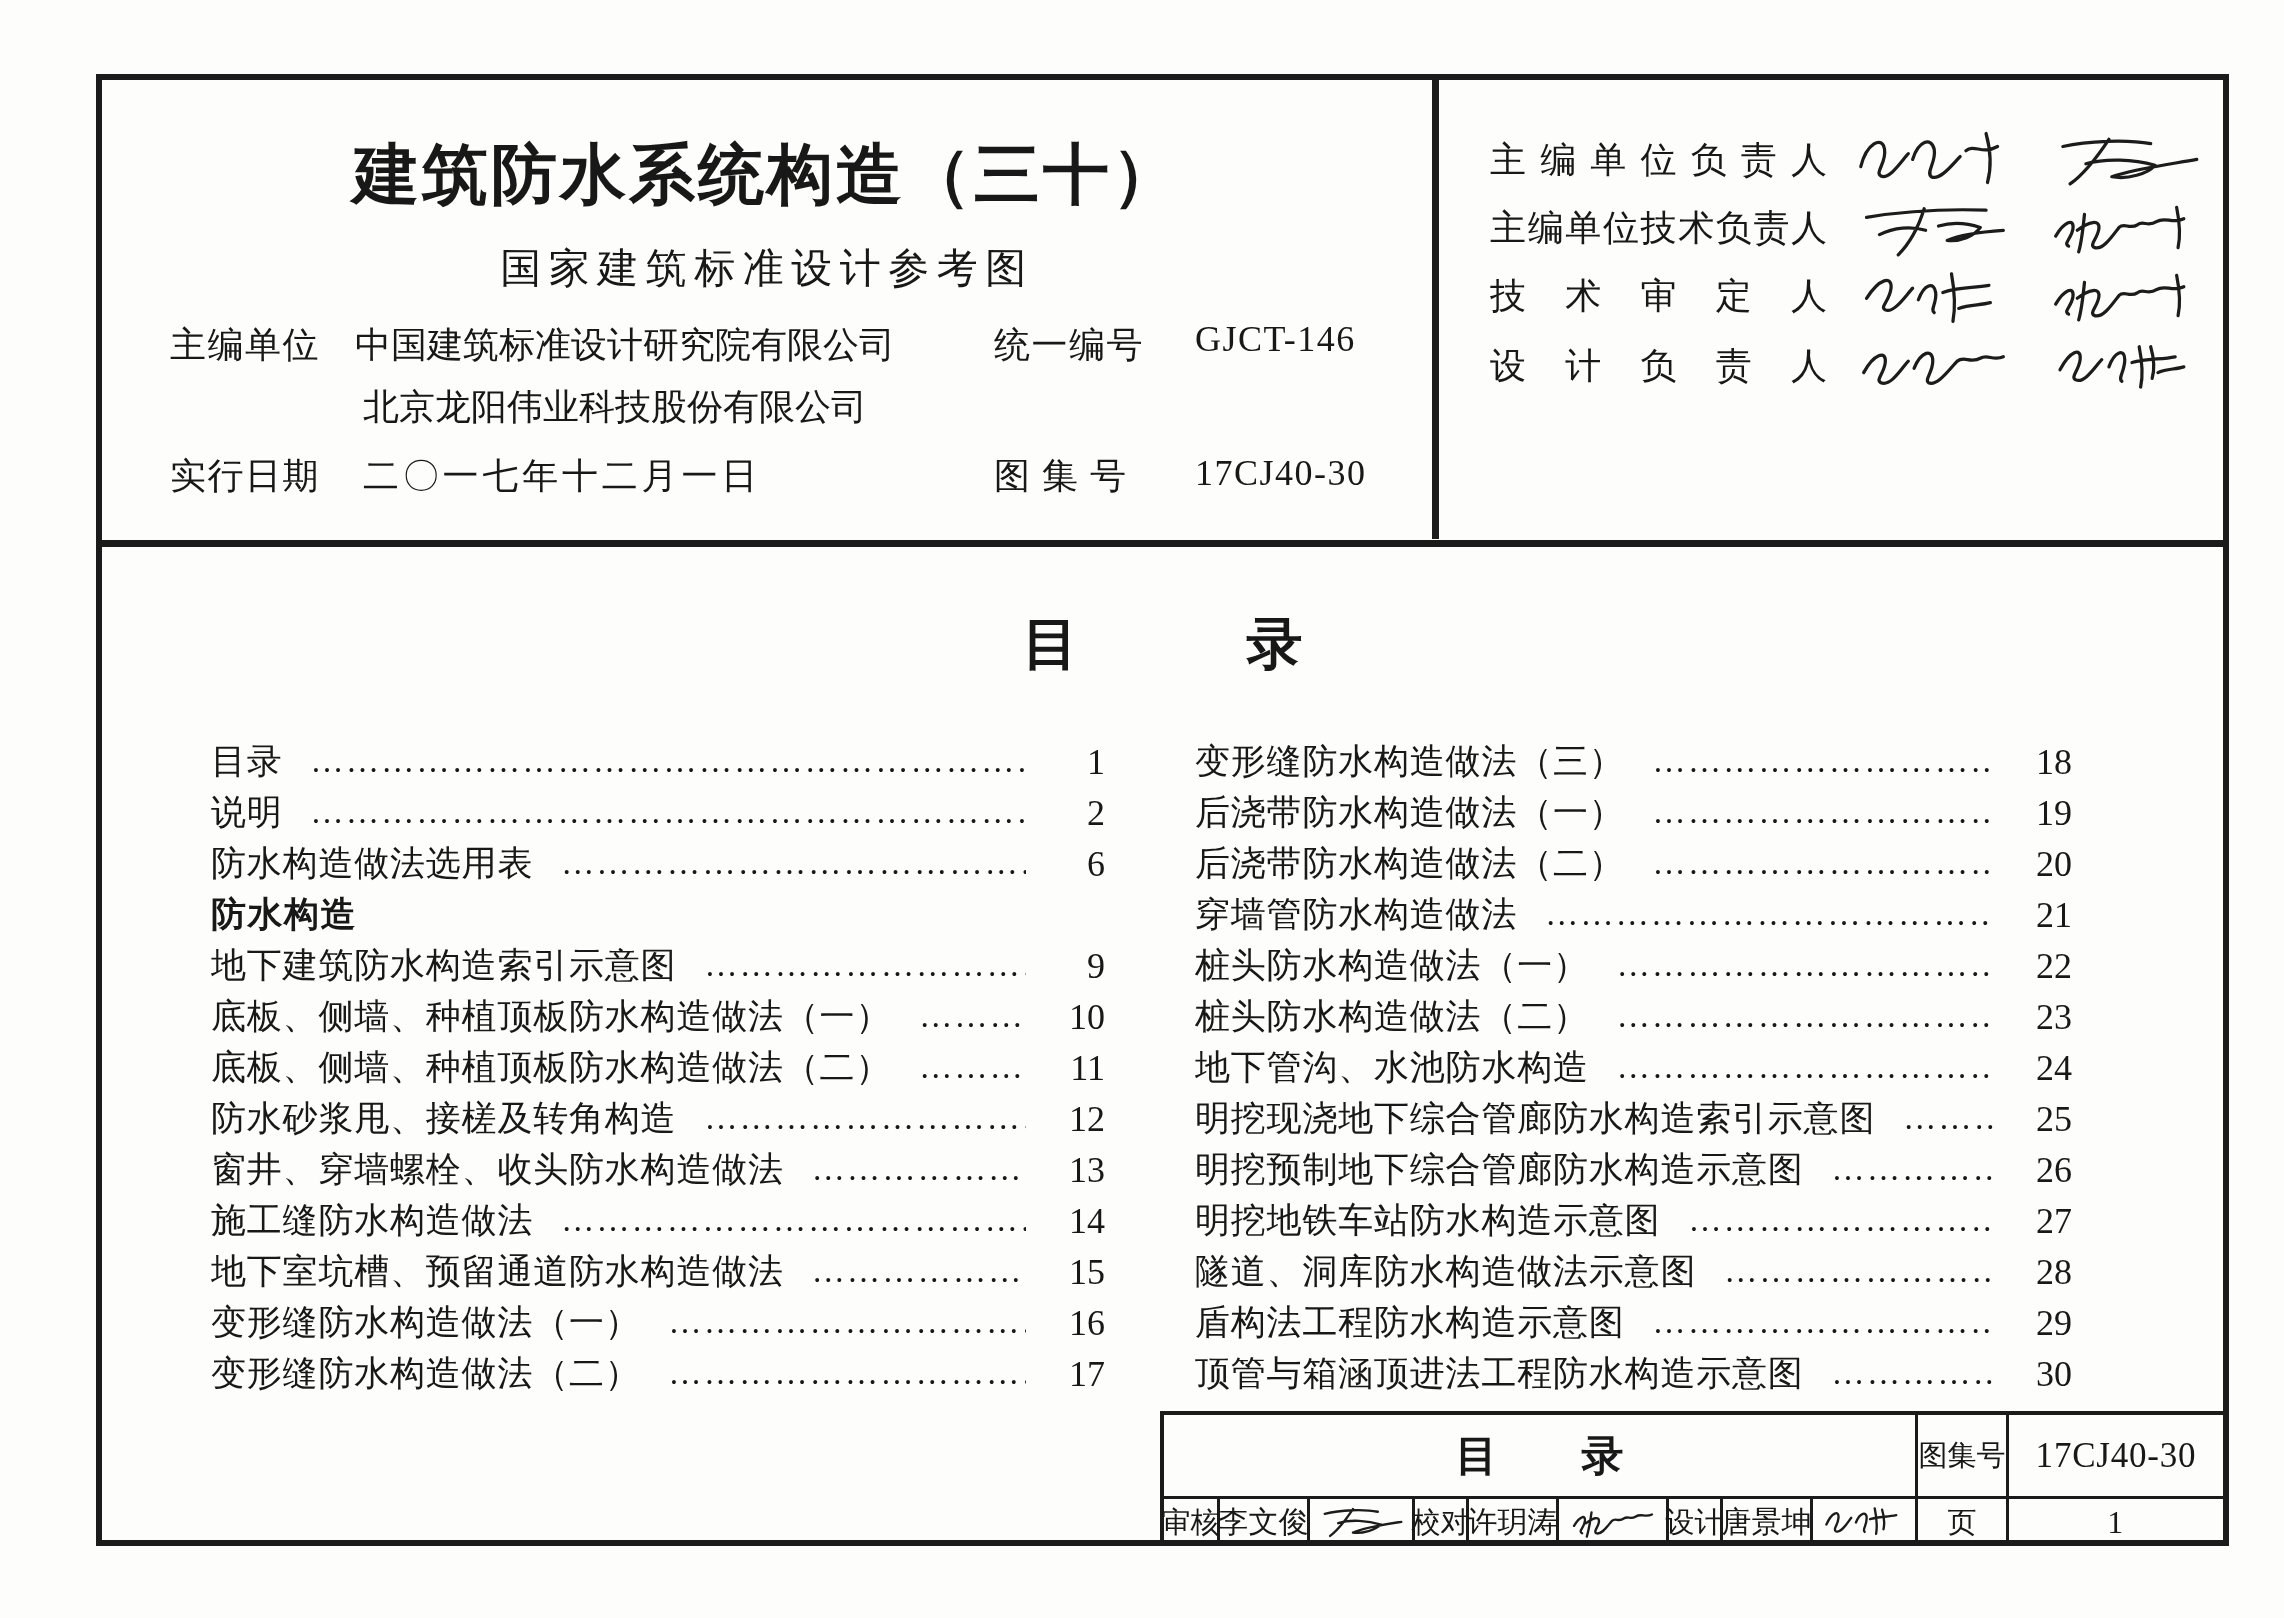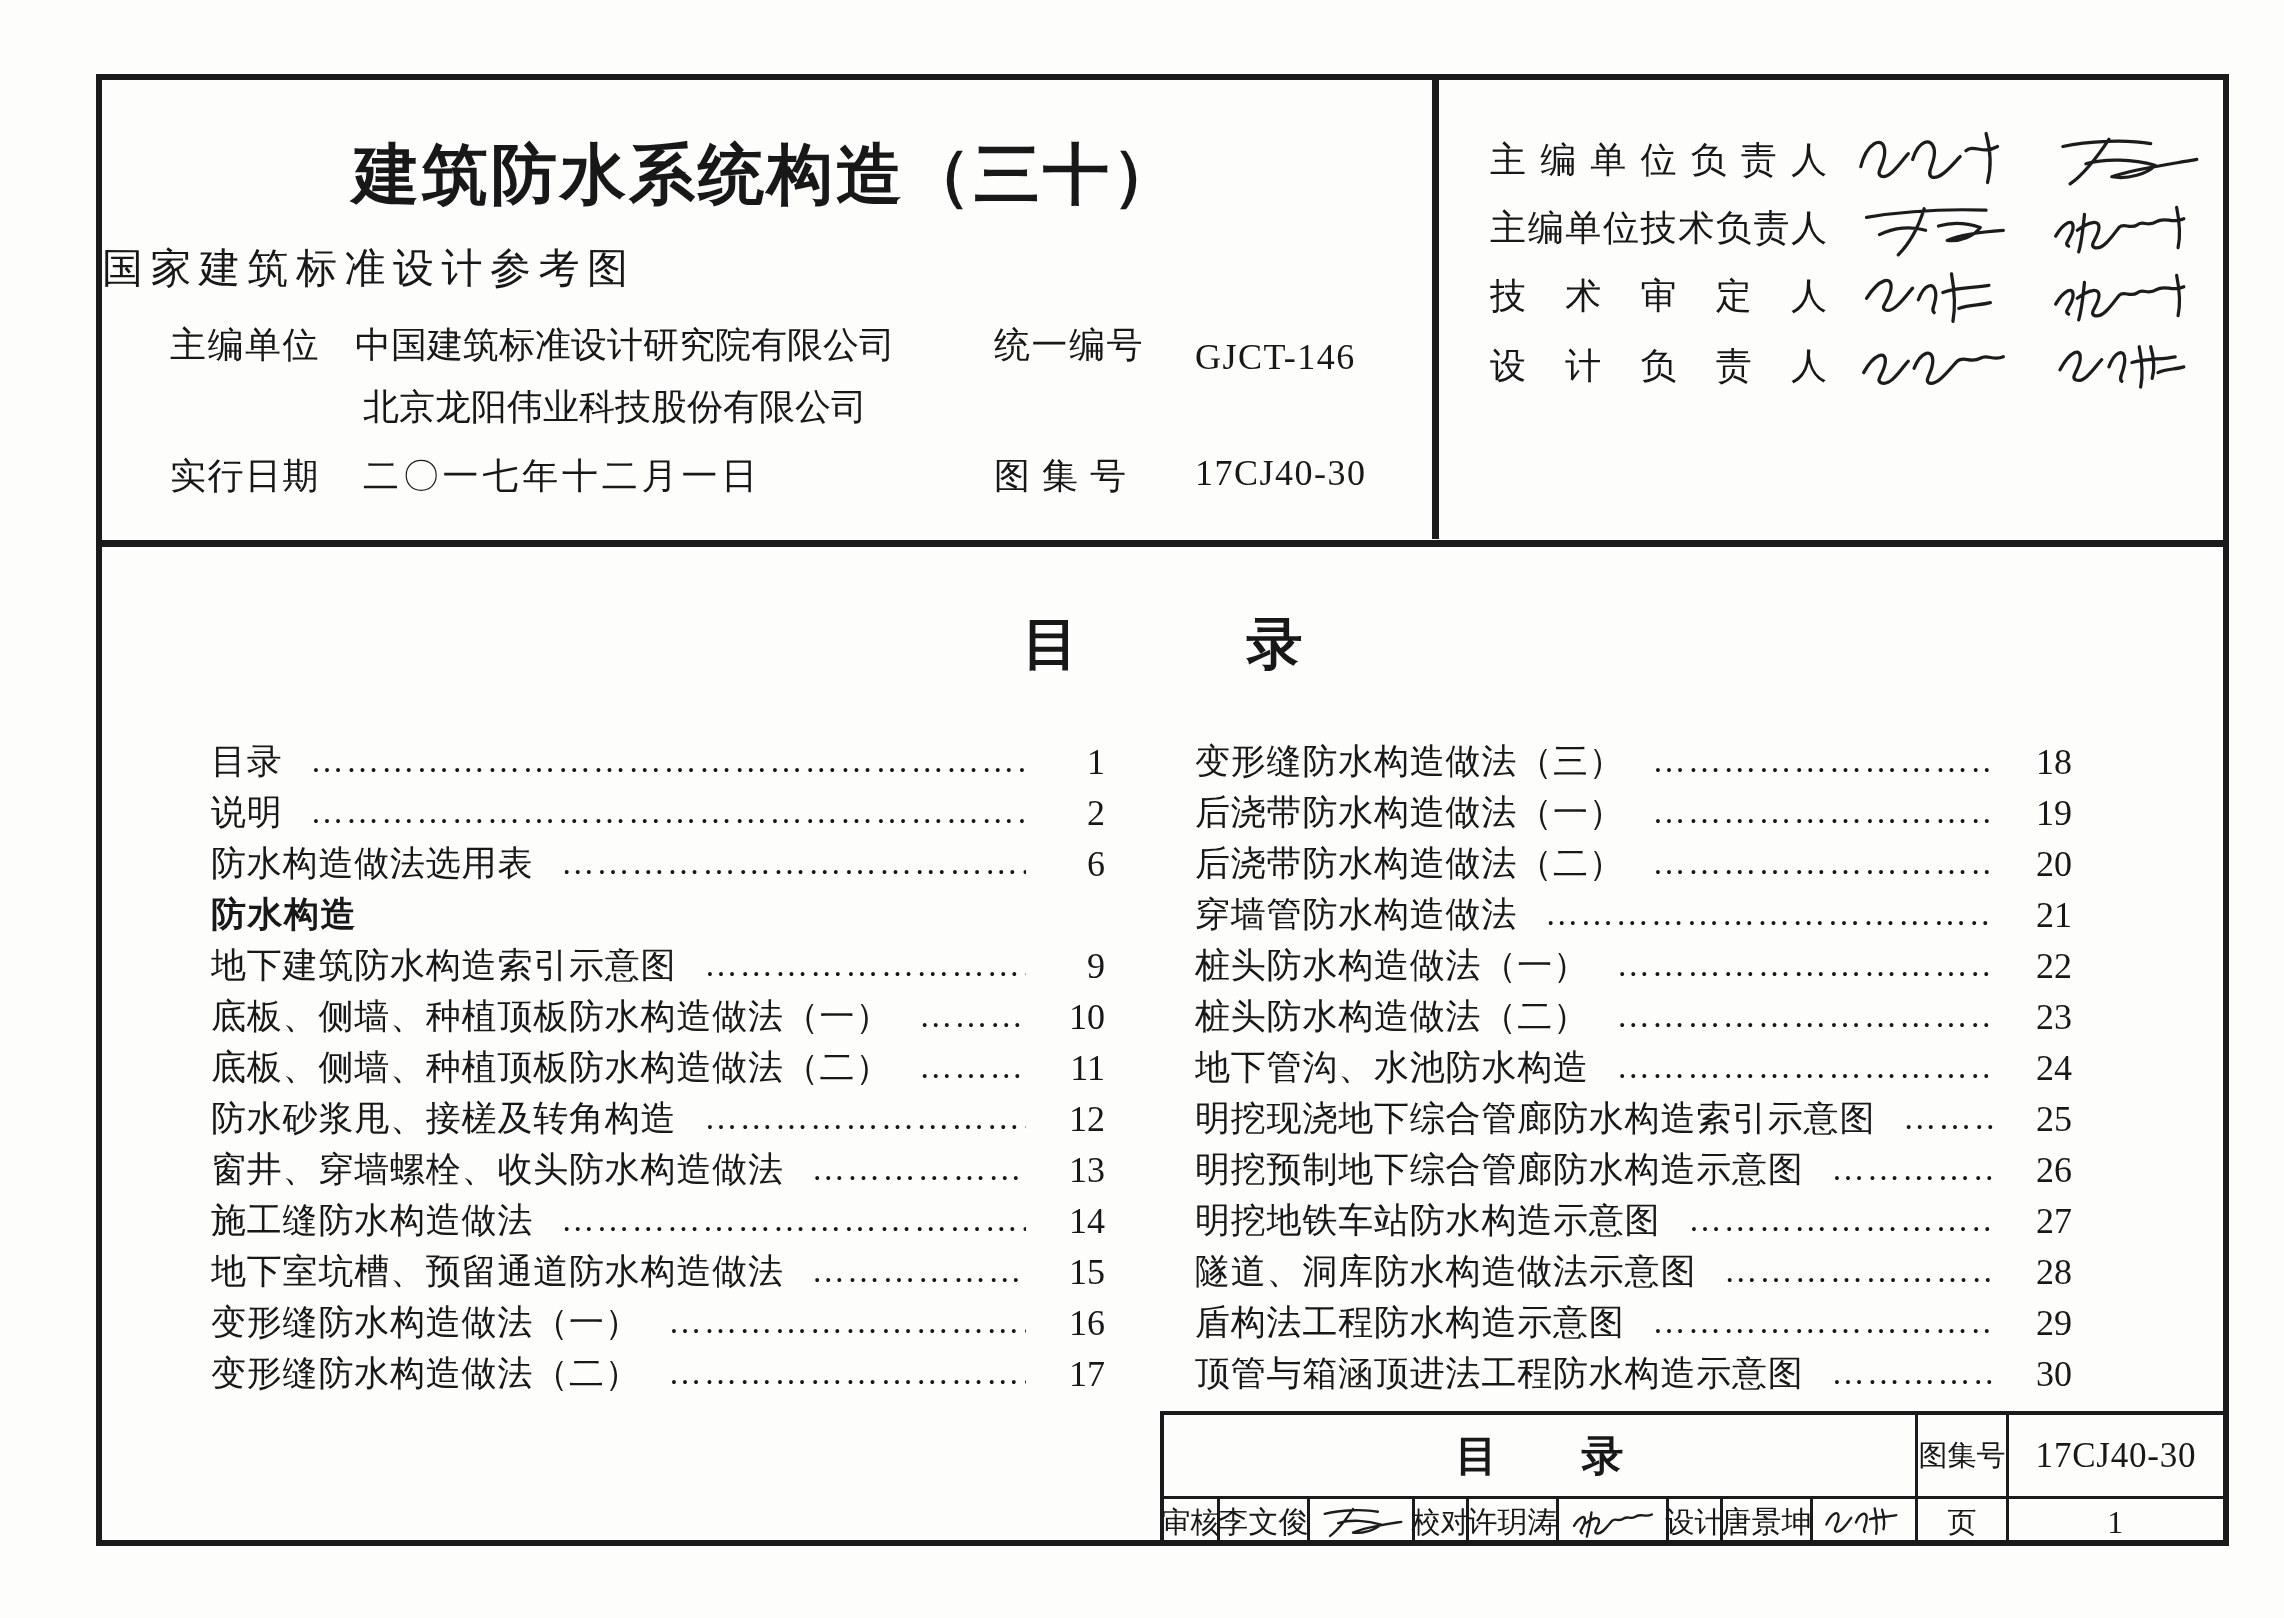--- a/index.html
+++ b/index.html
@@ -24,21 +24,21 @@
   .header-divider {
     position:absolute; left:1330px; top:0; width:6.8px; height:459px; background:#1b1b1b;
   }
   .h-title {
     position:absolute; left:0; top:50px; width:100%;
     text-align:center; font-size:66px; font-weight:bold; letter-spacing:3px;
     white-space:nowrap;
   }
   .h-subtitle {
     position:absolute; left:0; top:161px; width:100%;
-    text-align:left; font-size:41px; letter-spacing:7.5px; white-space:nowrap;
+    text-align:center; font-size:41px; letter-spacing:7.5px; white-space:nowrap;
   }
   .h-item { position:absolute; font-size:36px; white-space:nowrap; }
   .h-label { letter-spacing:1.5px; }
   .latin { font-family:"Liberation Serif","DejaVu Serif",serif; letter-spacing:1.5px; }
   
   .header-right { position:absolute; left:1337px; top:0; width:781px; height:370px; }
   .sign-row { position:absolute; left:0; width:100%; height:69px; }
   .sign-label {
     position:absolute; left:51px; top:13.5px; width:337px;
     font-size:36px; white-space:nowrap;
@@ -104,21 +104,21 @@
   <div class="frame">
 
     <div class="header">
       <div class="header-left">
         <div class="h-title">建筑防水系统构造（三十）</div>
         <div class="h-subtitle">国家建筑标准设计参考图</div>
 
         <div class="h-item h-label" style="left:68px; top:241px;">主编单位</div>
         <div class="h-item" style="left:253px; top:241px;">中国建筑标准设计研究院有限公司</div>
         <div class="h-item h-label" style="left:892px; top:241px;">统一编号</div>
-        <div class="h-item latin" style="left:1093px; top:256px;font-family:Liberation Serif, serif;">GJCT-146</div>
+        <div class="h-item latin" style="left:1093px; top:238px;font-family:Liberation Serif, serif;">GJCT-146</div>
 
         <div class="h-item" style="left:261px; top:303px;">北京龙阳伟业科技股份有限公司</div>
 
         <div class="h-item h-label" style="left:68px; top:372px;">实行日期</div>
         <div class="h-item" style="left:261px; top:372px; letter-spacing:3.8px;">二〇一七年十二月一日</div>
         <div class="h-item h-label" style="left:892px; top:372px;">图 集 号</div>
         <div class="h-item latin" style="left:1093px; top:372px;">17CJ40-30</div>
       </div>
 
       <div class="header-divider"></div>

